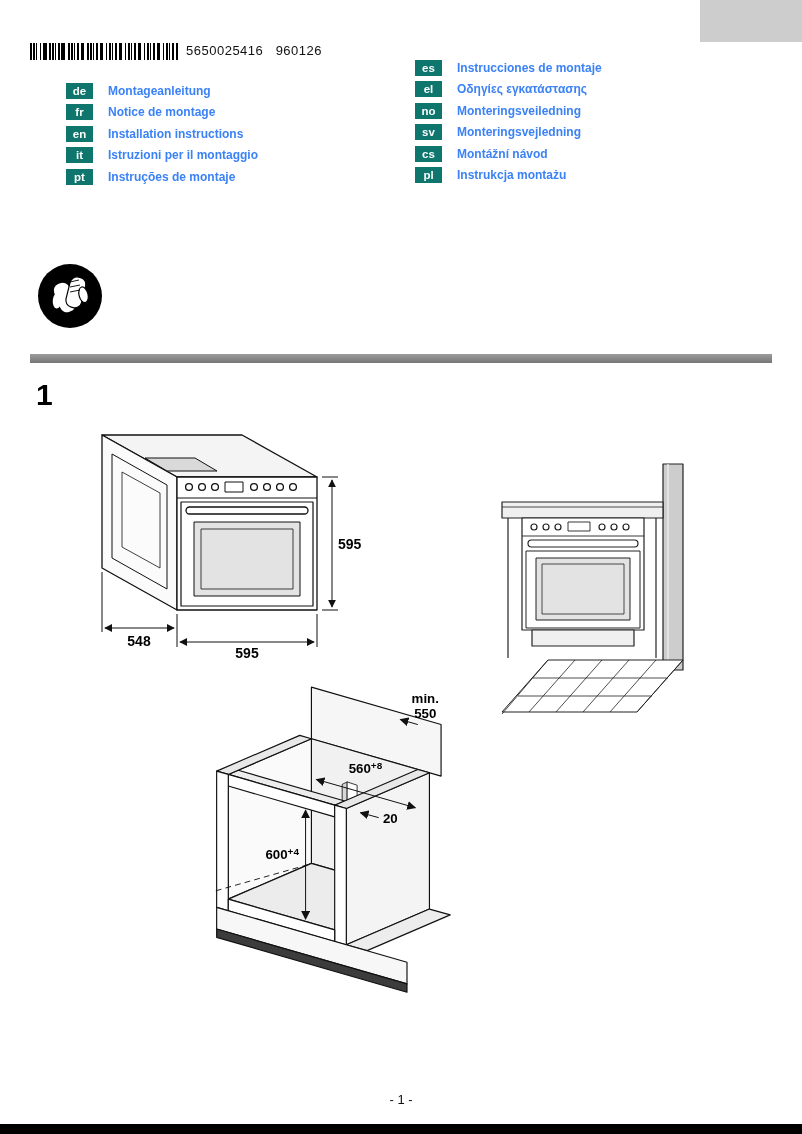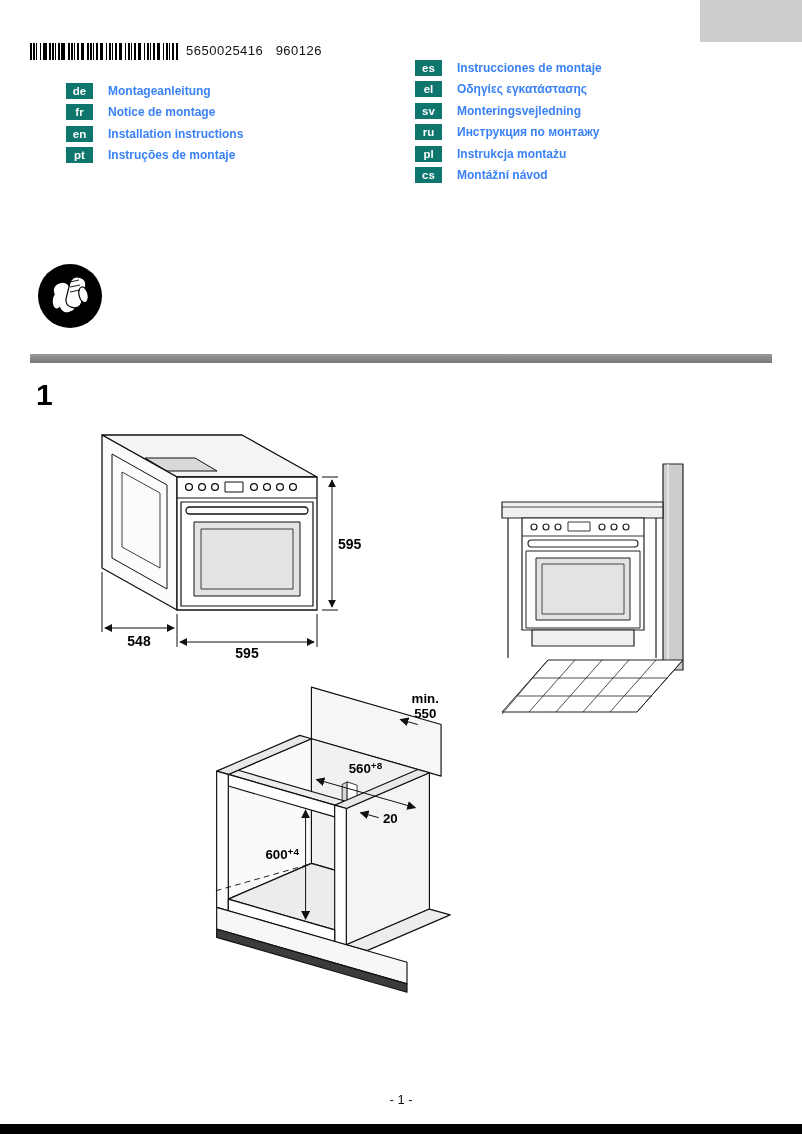--- a/index.html
+++ b/index.html
@@ -45,49 +45,53 @@
       </div>
     <div class="lang-row">
         <span class="lang-code">fr</span>
         <span class="lang-title">Notice de montage</span>
       </div>
     <div class="lang-row">
         <span class="lang-code">en</span>
         <span class="lang-title">Installation instructions</span>
       </div>
     <div class="lang-row">
+        <span class="lang-code">it</span>
+        <span class="lang-title">Istruzioni per il montaggio</span>
+      </div>
+    <div class="lang-row">
         <span class="lang-code">pt</span>
         <span class="lang-title">Instruções de montaje</span>
       </div>
   </div>
 
   <div class="lang-col right">
     <div class="lang-row">
         <span class="lang-code">es</span>
         <span class="lang-title">Instrucciones de montaje</span>
       </div>
     <div class="lang-row">
         <span class="lang-code">el</span>
         <span class="lang-title">Οδηγίες εγκατάστασης</span>
       </div>
     <div class="lang-row">
+        <span class="lang-code">no</span>
+        <span class="lang-title">Monteringsveiledning</span>
+      </div>
+    <div class="lang-row">
         <span class="lang-code">sv</span>
         <span class="lang-title">Monteringsvejledning</span>
       </div>
     <div class="lang-row">
-        <span class="lang-code">ru</span>
-        <span class="lang-title">Инструкция по монтажу</span>
+        <span class="lang-code">cs</span>
+        <span class="lang-title">Montážní návod</span>
       </div>
     <div class="lang-row">
         <span class="lang-code">pl</span>
         <span class="lang-title">Instrukcja montażu</span>
-      </div>
-    <div class="lang-row">
-        <span class="lang-code">cs</span>
-        <span class="lang-title">Montážní návod</span>
       </div>
   </div>
 
   <div class="gloves">
     <svg width="68" height="68" viewBox="0 0 68 68">
       <circle cx="34" cy="34" r="32" fill="#000"></circle>
       <g transform="rotate(-22 30 36)">
         <rect x="21" y="20" width="16" height="30" rx="7" fill="#fff"></rect>
         <ellipse cx="21" cy="35" rx="4.5" ry="8" transform="rotate(28 21 35)" fill="#fff"></ellipse>
       </g>

